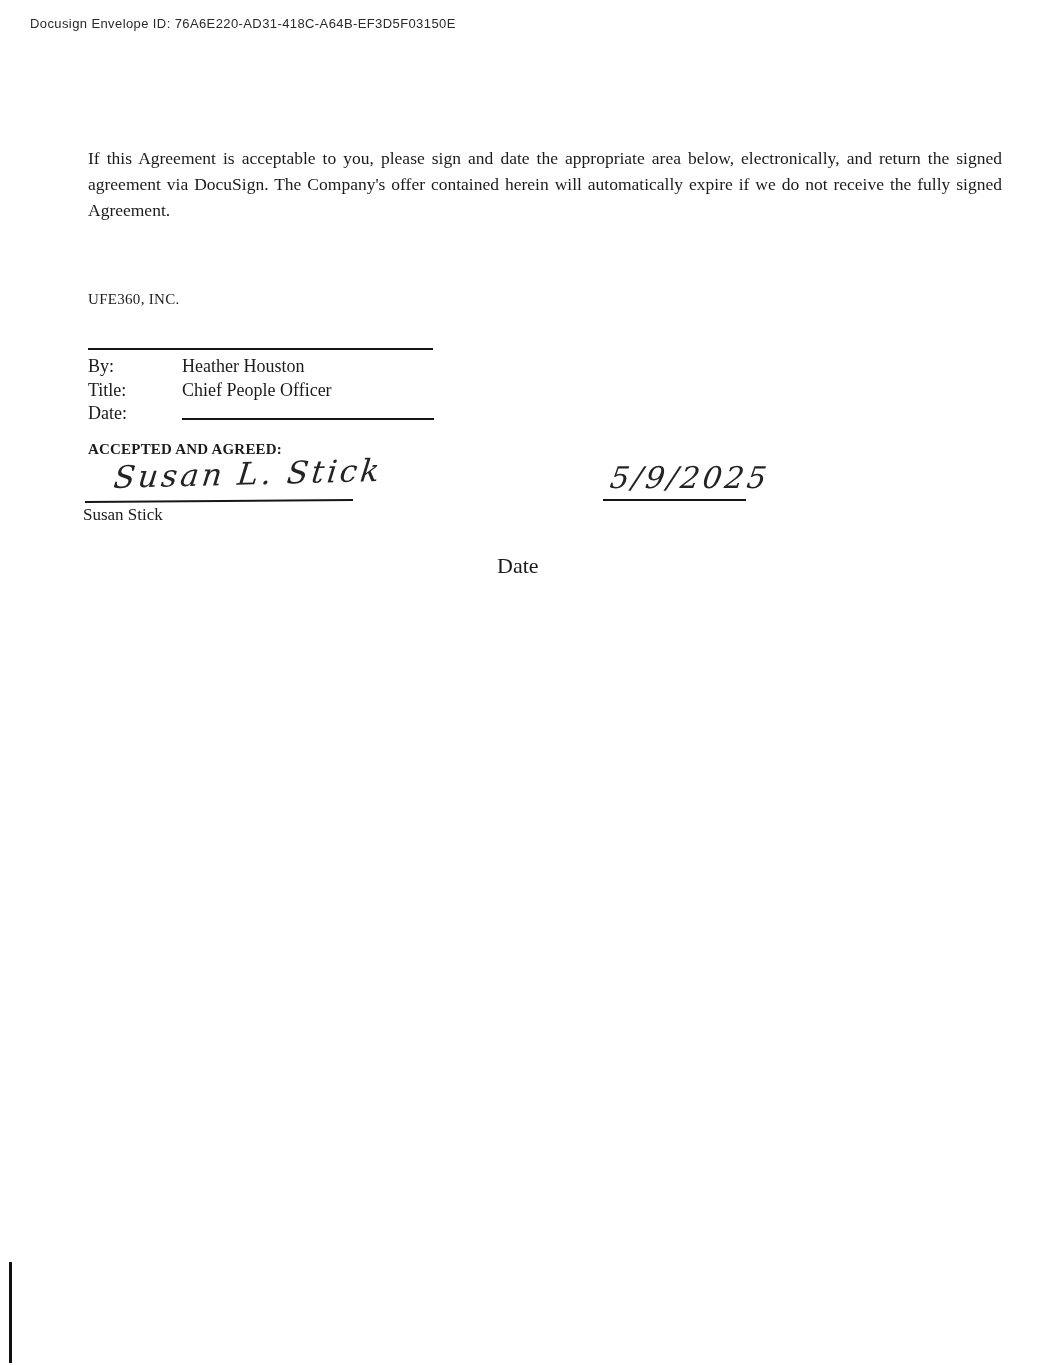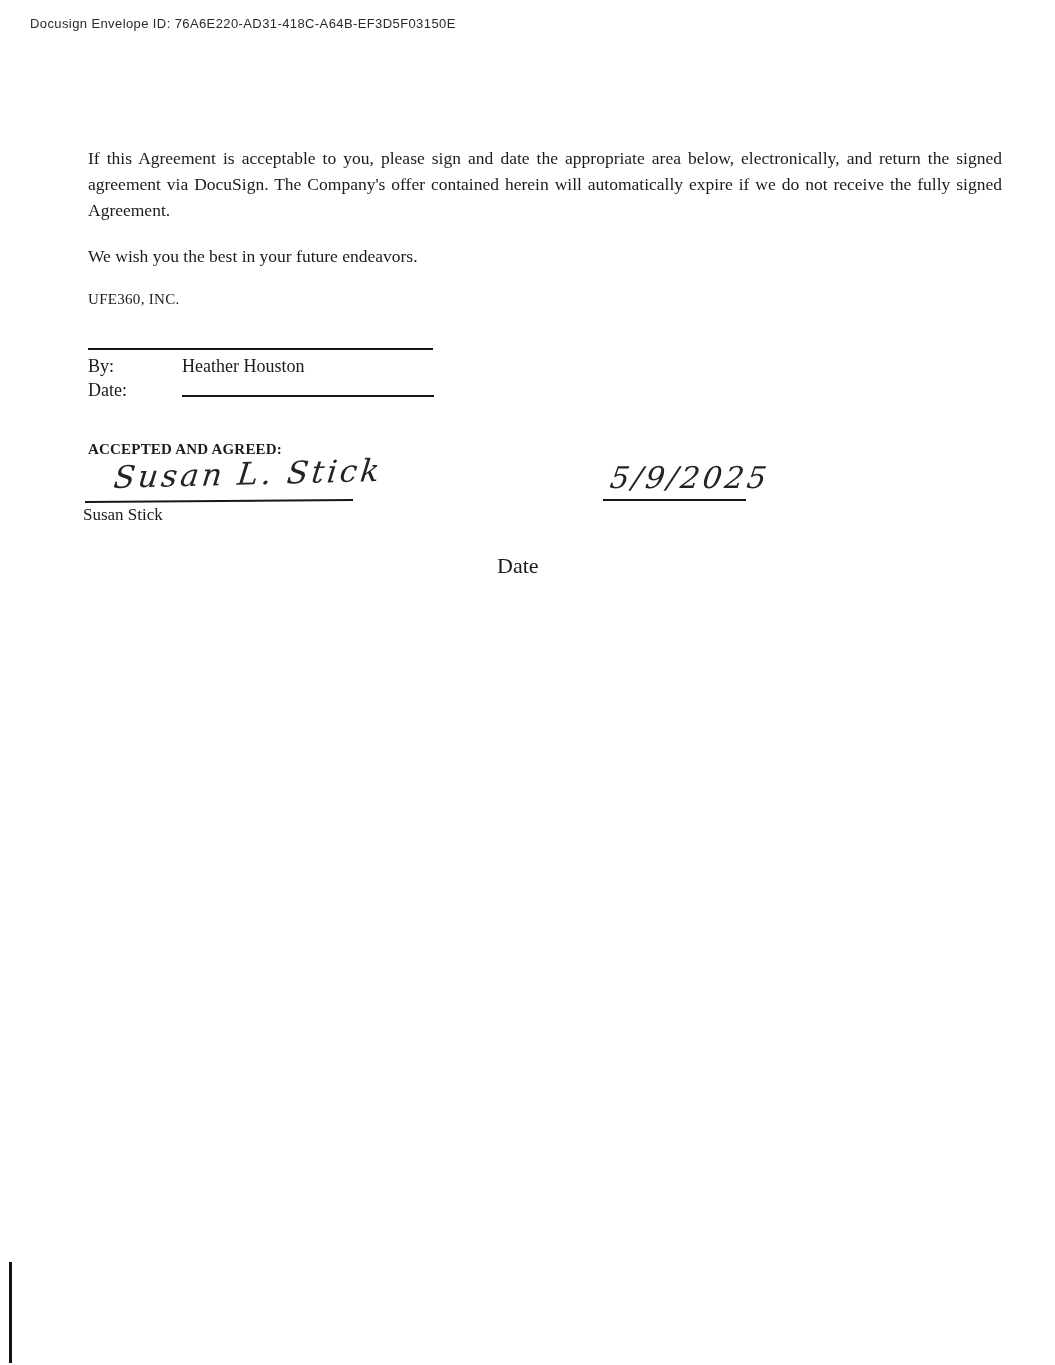--- a/index.html
+++ b/index.html
@@ -114,29 +114,31 @@
 </style>
 </head>
 <body>
 
 <div class="page">
 
   <div class="envelope-id">Docusign Envelope ID: 76A6E220-AD31-418C-A64B-EF3D5F03150E</div>
 
   <div class="para para-offer">If this Agreement is acceptable to you, please sign and date the appropriate area below, electronically, and return the signed agreement via DocuSign.  The Company's offer contained herein will automatically expire if we do not receive the fully signed Agreement.</div>
 
-  <div class="para para-farewell">We wish you the best in your future endeavors.</div>
 
   <div class="company-name">UFE360, INC.</div>
 
   <div class="sig-line company-sig-line"></div>
 
   <div class="company-sig-rows">
     <div class="sig-row">
       <span class="lbl">By:</span><span>Heather Houston</span>
+    </div>
+    <div class="sig-row">
+      <span class="lbl">Title:</span><span>Chief People Officer</span>
     </div>
     <div class="sig-row">
       <span class="lbl">Date:</span><span class="fill-line">&nbsp;</span>
     </div>
   </div>
 
   <div class="accepted-heading">ACCEPTED AND AGREED:</div>
 
   <div class="handwriting sig-script">Susan L. Stick</div>
 

